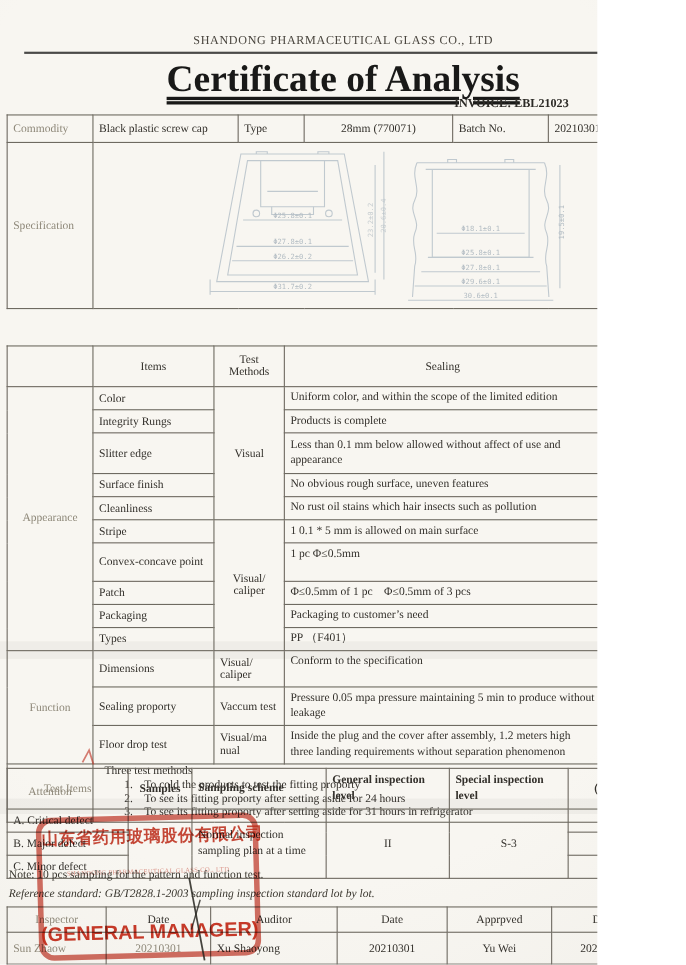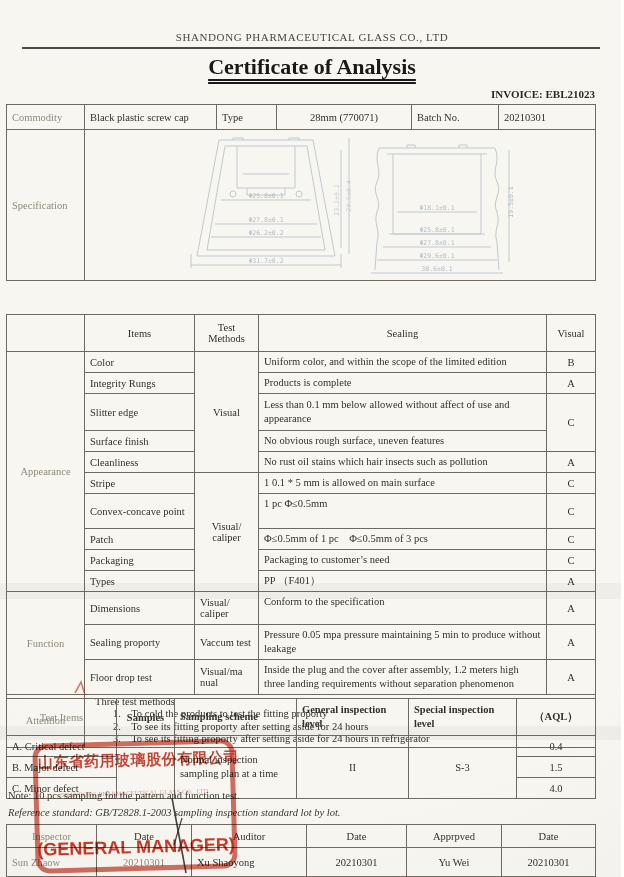--- a/index.html
+++ b/index.html
@@ -1,26 +1,26 @@
 <!DOCTYPE html>
 <html><head>
 <meta charset="utf-8">
 <style>
   html,body{margin:0;padding:0;}
   body{width:624px;height:877px;font-family:"Liberation Serif", serif;}
-  .page{position:relative;width:621px;height:877px;overflow:hidden;color:#33302b;
+  .page{position:relative;width:543px;height:877px;overflow:hidden;color:#33302b;
         background:radial-gradient(130% 95% at 50% 40%, #f8f6f1 55%, #eeece6 100%);}
   .band{position:absolute;left:0;width:624px;background:rgba(130,128,120,0.07);pointer-events:none;}
 
   
   .company{position:absolute;top:31px;left:0;width:624px;text-align:center;
            font-size:11px;letter-spacing:0.6px;color:#4a463f;}
   .hdr-rule{position:absolute;top:47px;left:22px;width:578px;height:2px;background:#4a4a48;}
   .title{position:absolute;top:54px;left:0;width:624px;text-align:center;}
-  .title span{font-size:22px;font-weight:bold;color:#191918;
+  .title span{font-size:34px;font-weight:bold;color:#191918;
               text-decoration:underline double;text-underline-offset:5px;}
   .invoice{position:absolute;top:88px;right:26px;font-size:11px;font-weight:bold;color:#2c2a26;}
 
   
   table.doc{position:absolute;left:6px;border-collapse:collapse;table-layout:fixed;
             font-size:10.5px;color:#33302b;}
   table.doc td{border:1px solid #6e6a61;padding:1px 5px;vertical-align:middle;overflow:hidden;}
   .faded{color:#8f897a;margin-left:47px;}
   .c{text-align:center;}
   .b{font-weight:bold;}
@@ -211,21 +211,21 @@
       <td class="wrapany">Visual/ma nual</td>
       <td class="std">Inside the plug and the cover after assembly, 1.2 meters high three landing requirements without separation phenomenon</td>
       <td class="c">A</td>
     </tr>
     <tr>
       <td style="height:46px" class="faded c">Attention</td>
       <td colspan="4" style="line-height:1.18;padding-left:10px">
         <div class="pre">Three test methods</div>
         <div class="pre" style="padding-left:18px">1.    To cold the products to test the fitting proporty</div>
         <div class="pre" style="padding-left:18px">2.    To see its fitting proporty after setting aside for 24 hours</div>
-        <div class="pre" style="padding-left:18px">3.    To see its fitting proporty after setting aside for 24 hours in refrigerator</div>
+        <div class="pre" style="padding-left:18px">3.    To see its fitting proporty after setting aside for 31 hours in refrigerator</div>
       </td>
     </tr>
   </tbody>
     </table>
 
   <table class="doc" style="top:698px;width:589px">
     <colgroup>
         <col style="width:110px">
         <col style="width:58px">
         <col style="width:122px">

